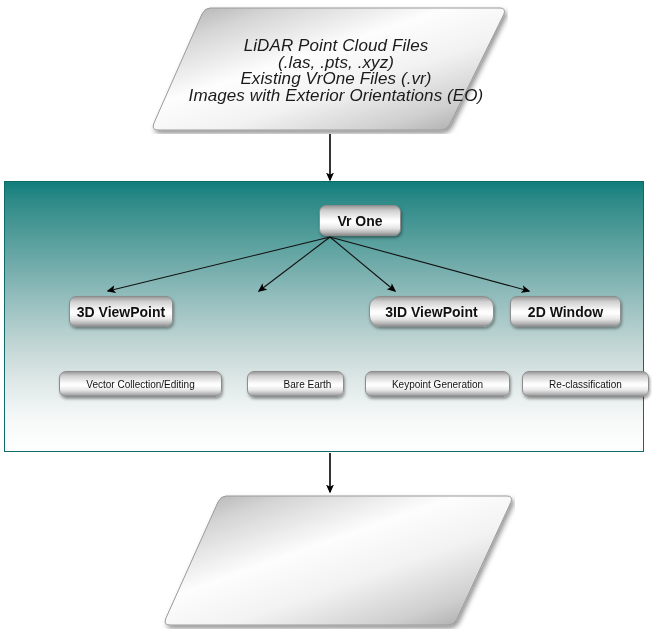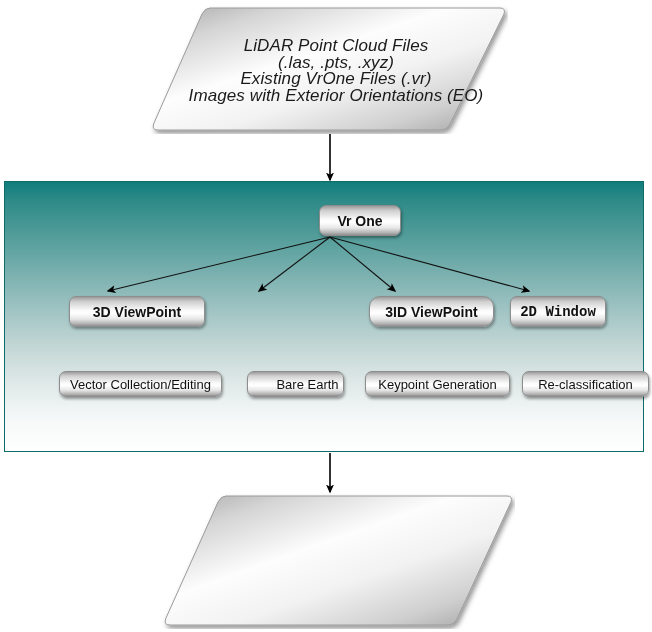--- a/index.html
+++ b/index.html
@@ -106,39 +106,39 @@
     text-align: center;
     white-space: nowrap;
     margin-left: 31px;
   }
 
   .node-strong {
     font-size: 14px;
     font-weight: bold;
   }
   .node-plain {
-    font-size: 13px;
+    font-size: 10px;
     font-weight: normal;
   }
 
   #node-vrone {
     left: 288px;
     top: 205px;
     width: 82px;
     height: 31px;
   }
 
   .view-node {
     top: 296px;
     height: 31px;
   }
-  #node-3d-viewpoint      { left: 38px;  width: 136px; }
+  #node-3d-viewpoint      { left: 38px;  width: 104px; }
   #node-25d-viewpoint     { left: 188px; width: 133px; }
   #node-3id-viewpoint     { left: 338px; width: 125px; border-radius: 11px; }
-  #node-2d-window         { left: 479px; width: 96px; font-family: Liberation Mono, monospace; }
+  #node-2d-window         { left: 479px; width: 111px; }
 
   .tool-node {
     top: 371px;
     height: 26px;
   }
   #node-vector-collection { left: 28px;  width: 163px; }
   #node-bare-earth        { left: 216px; width: 97px; padding-left: 24px;  }
   #node-keypoint-gen      { left: 334px; width: 145px; }
   #node-reclassification  { left: 491px; width: 127px; justify-content: center; }
 

